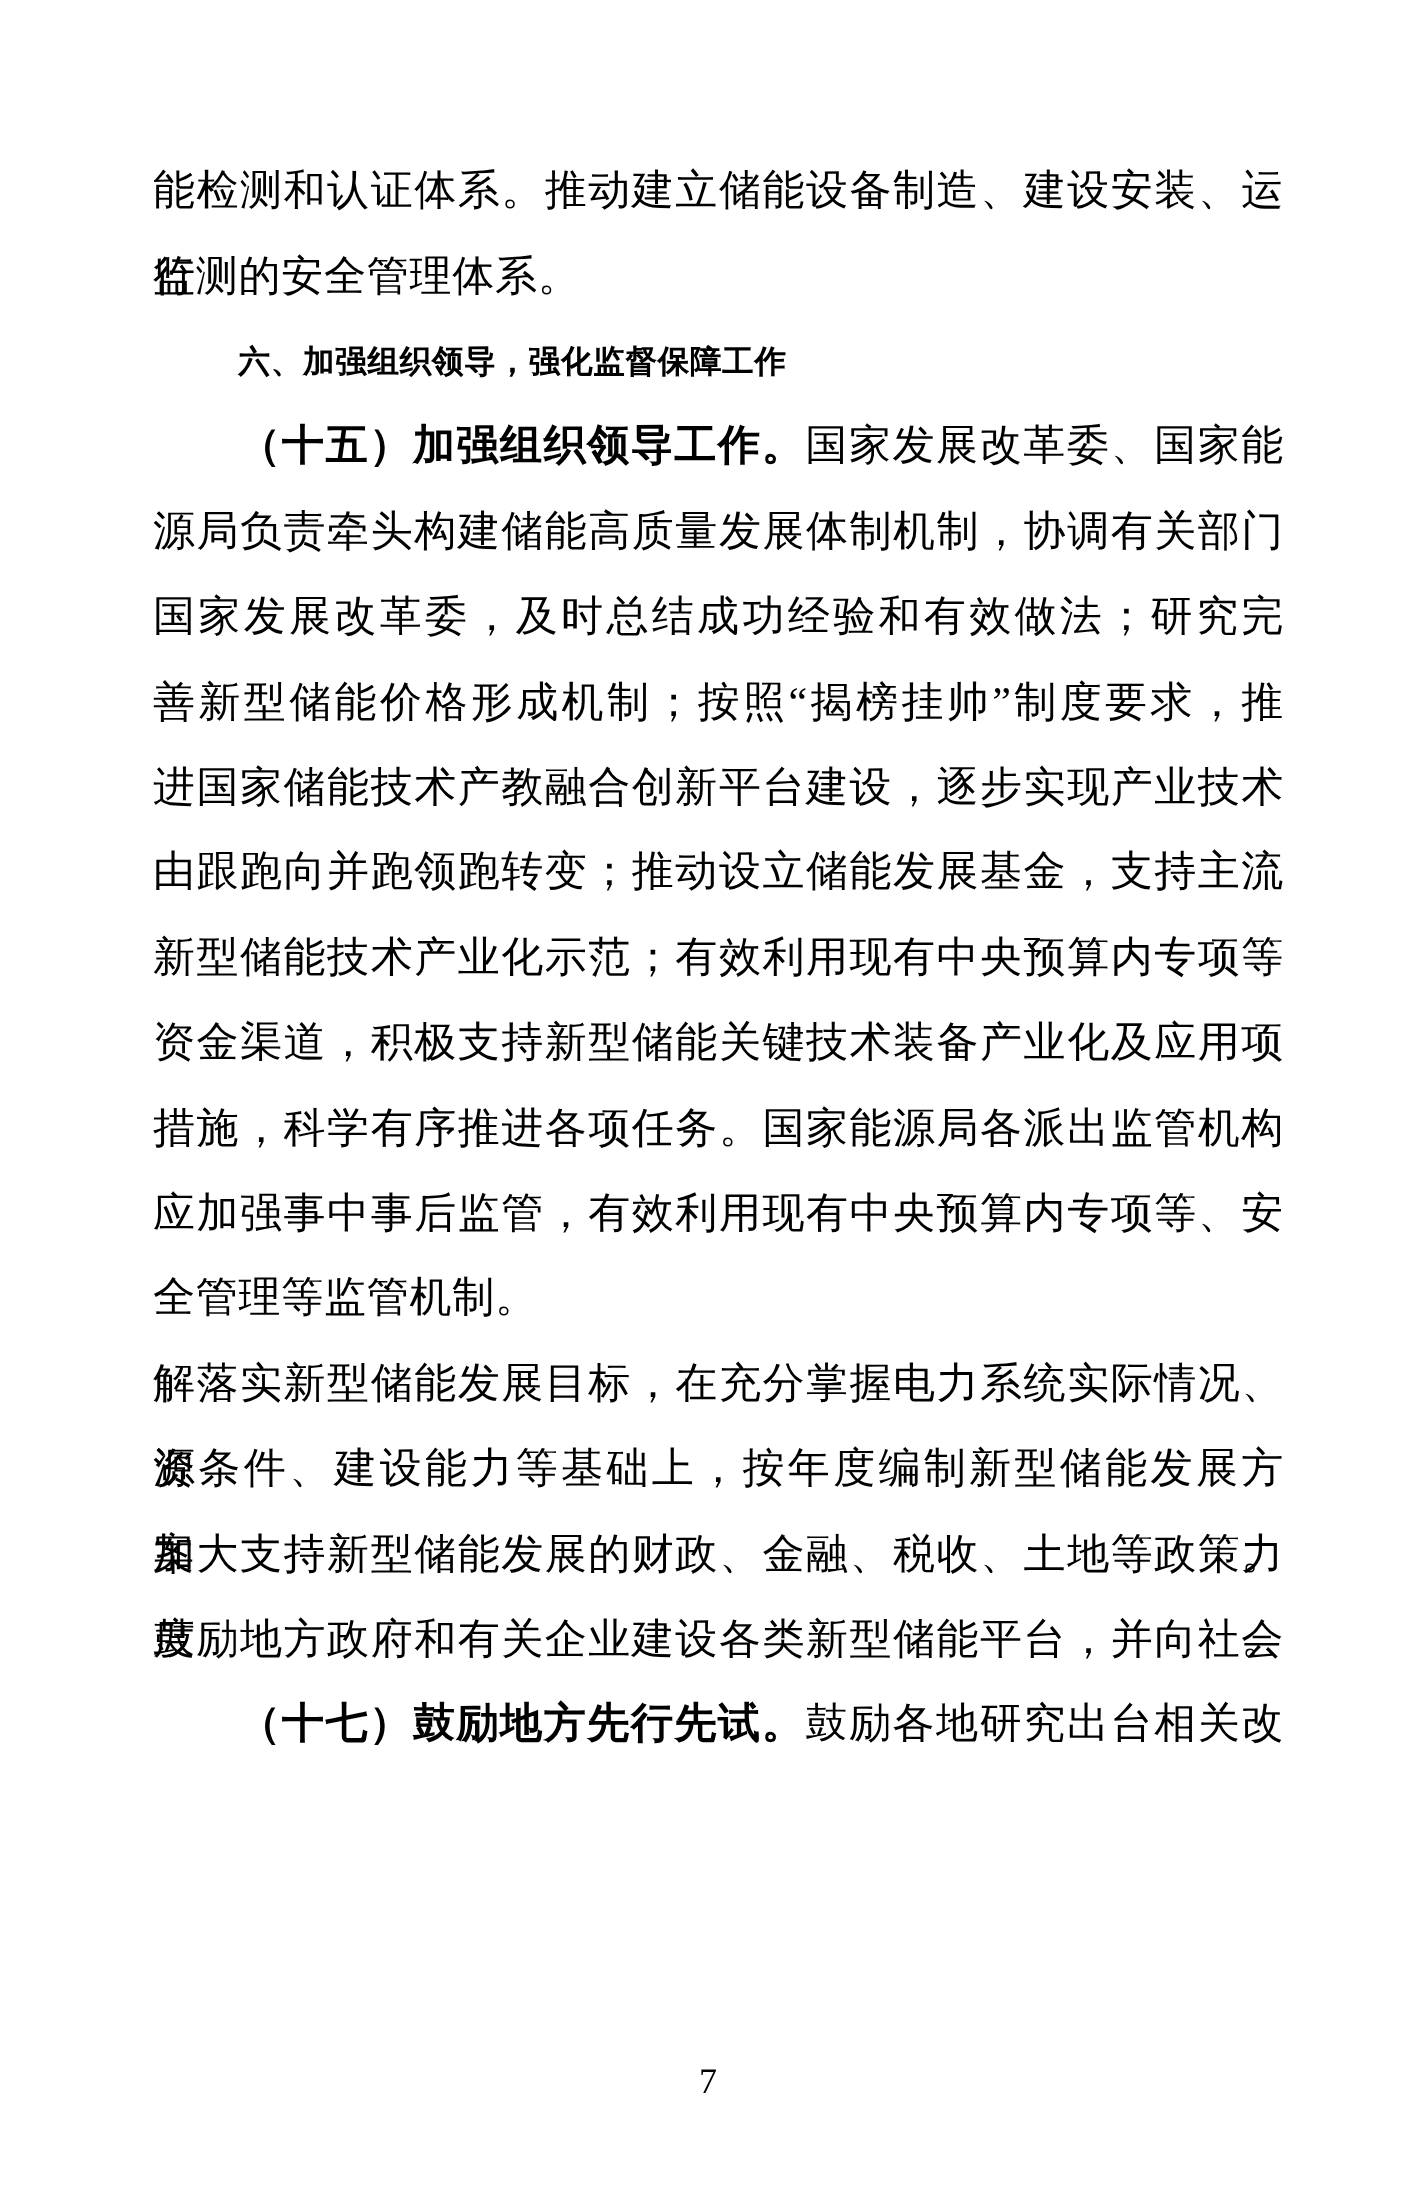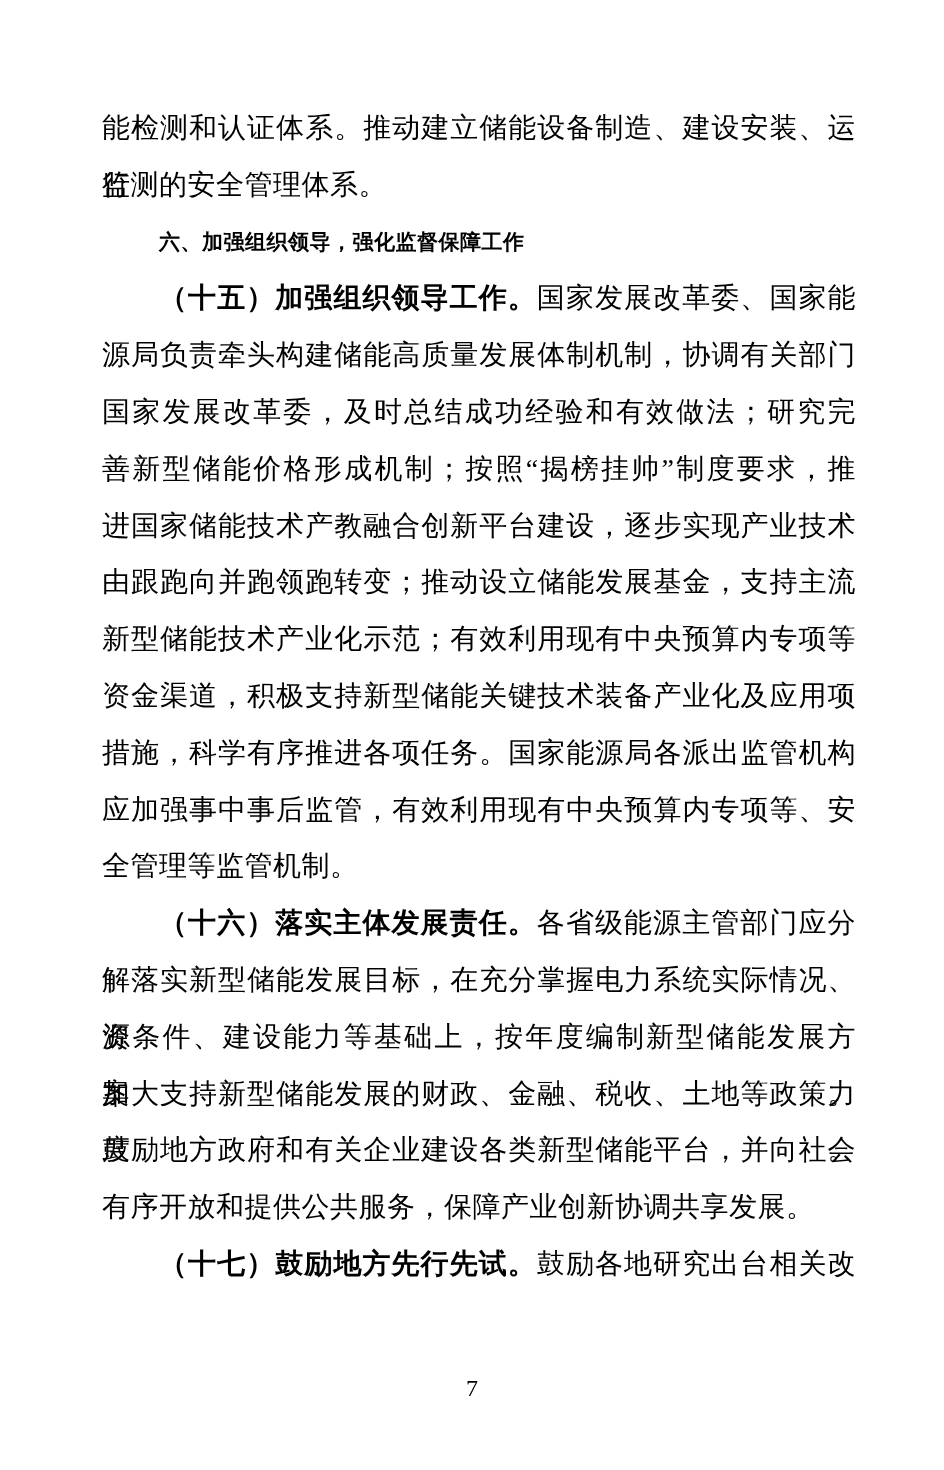--- a/index.html
+++ b/index.html
@@ -86,29 +86,27 @@
 
   <div class="line full"><span>资金渠道，积极支持新型储能关键技术装备产业化及应用项</span></div>
 
 
   <div class="line full"><span>措施，科学有序推进各项任务。国家能源局各派出监管机构</span></div>
 
   <div class="line full"><span>应加强事中事后监管，有效利用现有中央预算内专项等、安</span></div>
 
   <div class="line left"><span>全管理等监管机制。</span></div>
 
-  <div class="line full indent"><span class="b">（十六）落实主体发展责任。</span><span>各省级能源主管部门应分</span></div>
 
   <div class="line full"><span>解落实新型储能发展目标，在充分掌握电力系统实际情况、资</span></div>
 
   <div class="line full"><span>源条件、建设能力等基础上，按年度编制新型储能发展方案。</span></div>
 
   <div class="line full"><span>加大支持新型储能发展的财政、金融、税收、土地等政策力度。</span></div>
 
   <div class="line full"><span>鼓励地方政府和有关企业建设各类新型储能平台，并向社会</span></div>
 
-  <div class="line left"><span>有序开放和提供公共服务，保障产业创新协调共享发展。</span></div>
 
   <div class="line full indent"><span class="b">（十七）鼓励地方先行先试。</span><span>鼓励各地研究出台相关改</span></div>
 
 </div>
 
 <div class="page-number">7</div>
 
 </body></html>

